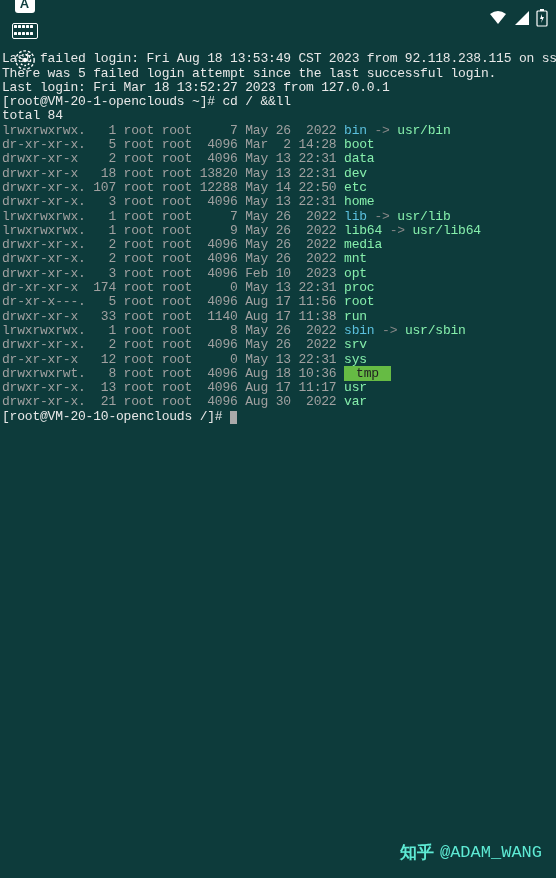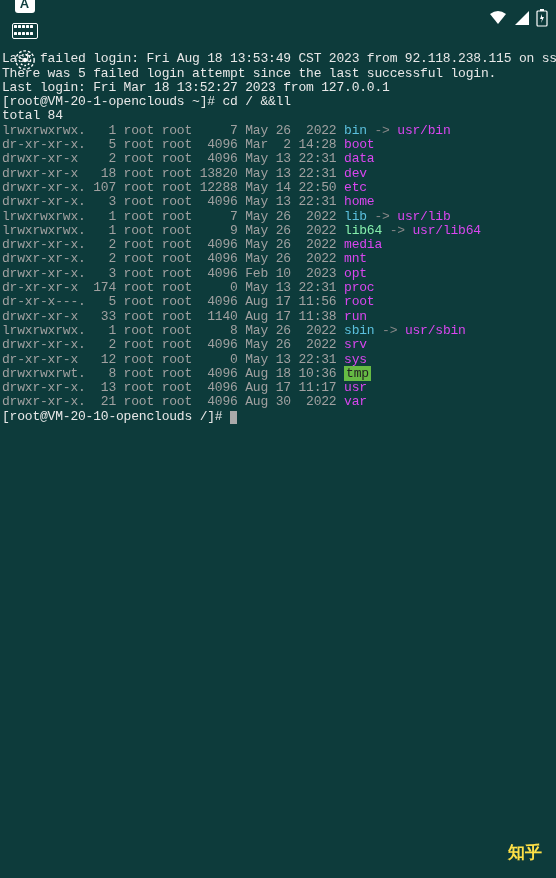--- a/index.html
+++ b/index.html
@@ -39,33 +39,33 @@
     .spiral-icon { width: 22px; height: 22px; }
     .term {
       padding: 2px 2px;
       line-height: 14.3px;
       white-space: pre;
       font-family: "Courier New", monospace;
       letter-spacing: -0.2px;
     }
     .white { color: #e8e8e8; }
     .gray { color: #888; }
-    .blue { color: #d946ef; }
+    .blue { color: #86efac; }
     .cyan { color: #5bc0de; margin-top: 12px; }
     .yellow { color: #86efac; }
-    .green-bg { background: #66bb44; color: #222; padding: 0 2px; }
+    .green-bg { background: #66bb44; color: #222; padding: 0 12px; }
     .cursor {
       display: inline-block; width: 7px; height: 13px;
       background: #aaa; vertical-align: text-bottom;
     }
     .watermark {
       position: absolute;
       bottom: 14px;
       right: 14px;
-      color: #fde047;
+      color: #5eead4;
       font-family: Liberation Mono, monospace;
       font-size: 17px;
       font-weight: 500;
       display: flex;
       align-items: center;
       gap: 6px;
     }
     .zhihu-logo { font-weight: bold; font-size: 17px; }
   </style>
 </head>
@@ -112,13 +112,14 @@
 <span class="white">Last failed login: Fri Aug 18 13:53:49 CST 2023 from 92.118.238.115 on ssh:notty</span>
 <span class="white">There was 5 failed login attempt since the last successful login.</span>
 <span class="white">Last login: Fri Mar 18 13:52:27 2023 from 127.0.0.1</span>
 <span><span class="white">[root@VM-20-1-openclouds ~]# </span><span class="white">cd / &amp;&amp;ll</span></span>
 <span class="white">total 84</span>
 <div id="listing-container"><div><span>lrwxrwxrwx.   1 root root     7 May 26  2022 </span><span class="cyan">bin</span><span> </span><span class="gray">-&gt;</span><span> </span><span class="blue">usr/bin</span></div><div><span>dr-xr-xr-x.   5 root root  4096 Mar  2 14:28 </span><span class="blue">boot</span></div><div><span>drwxr-xr-x    2 root root  4096 May 13 22:31 </span><span class="blue">data</span></div><div><span>drwxr-xr-x   18 root root 13820 May 13 22:31 </span><span class="blue">dev</span></div><div><span>drwxr-xr-x. 107 root root 12288 May 14 22:50 </span><span class="blue">etc</span></div><div><span>drwxr-xr-x.   3 root root  4096 May 13 22:31 </span><span class="blue">home</span></div><div><span>lrwxrwxrwx.   1 root root     7 May 26  2022 </span><span class="cyan">lib</span><span> </span><span class="gray">-&gt;</span><span> </span><span class="blue">usr/lib</span></div><div><span>lrwxrwxrwx.   1 root root     9 May 26  2022 </span><span class="yellow">lib64</span><span> </span><span class="gray">-&gt;</span><span> </span><span class="blue">usr/lib64</span></div><div><span>drwxr-xr-x.   2 root root  4096 May 26  2022 </span><span class="blue">media</span></div><div><span>drwxr-xr-x.   2 root root  4096 May 26  2022 </span><span class="blue">mnt</span></div><div><span>drwxr-xr-x.   3 root root  4096 Feb 10  2023 </span><span class="blue">opt</span></div><div><span>dr-xr-xr-x  174 root root     0 May 13 22:31 </span><span class="blue">proc</span></div><div><span>dr-xr-x---.   5 root root  4096 Aug 17 11:56 </span><span class="blue">root</span></div><div><span>drwxr-xr-x   33 root root  1140 Aug 17 11:38 </span><span class="blue">run</span></div><div><span>lrwxrwxrwx.   1 root root     8 May 26  2022 </span><span class="cyan">sbin</span><span> </span><span class="gray">-&gt;</span><span> </span><span class="blue">usr/sbin</span></div><div><span>drwxr-xr-x.   2 root root  4096 May 26  2022 </span><span class="blue">srv</span></div><div><span>dr-xr-xr-x   12 root root     0 May 13 22:31 </span><span class="blue">sys</span></div><div><span>drwxrwxrwt.   8 root root  4096 Aug 18 10:36 </span><span class="green-bg">tmp</span></div><div><span>drwxr-xr-x.  13 root root  4096 Aug 17 11:17 </span><span class="blue">usr</span></div><div><span>drwxr-xr-x.  21 root root  4096 Aug 30  2022 </span><span class="blue">var</span></div></div><span><span class="white">[root@VM-20-10-openclouds /]# </span><span class="cursor"></span></span>
 </div>
 
 <div class="watermark">
   <span class="zhihu-logo">知乎</span>
+  <span>@ADAM_WANG</span>
 </div>
 
 </body></html>

